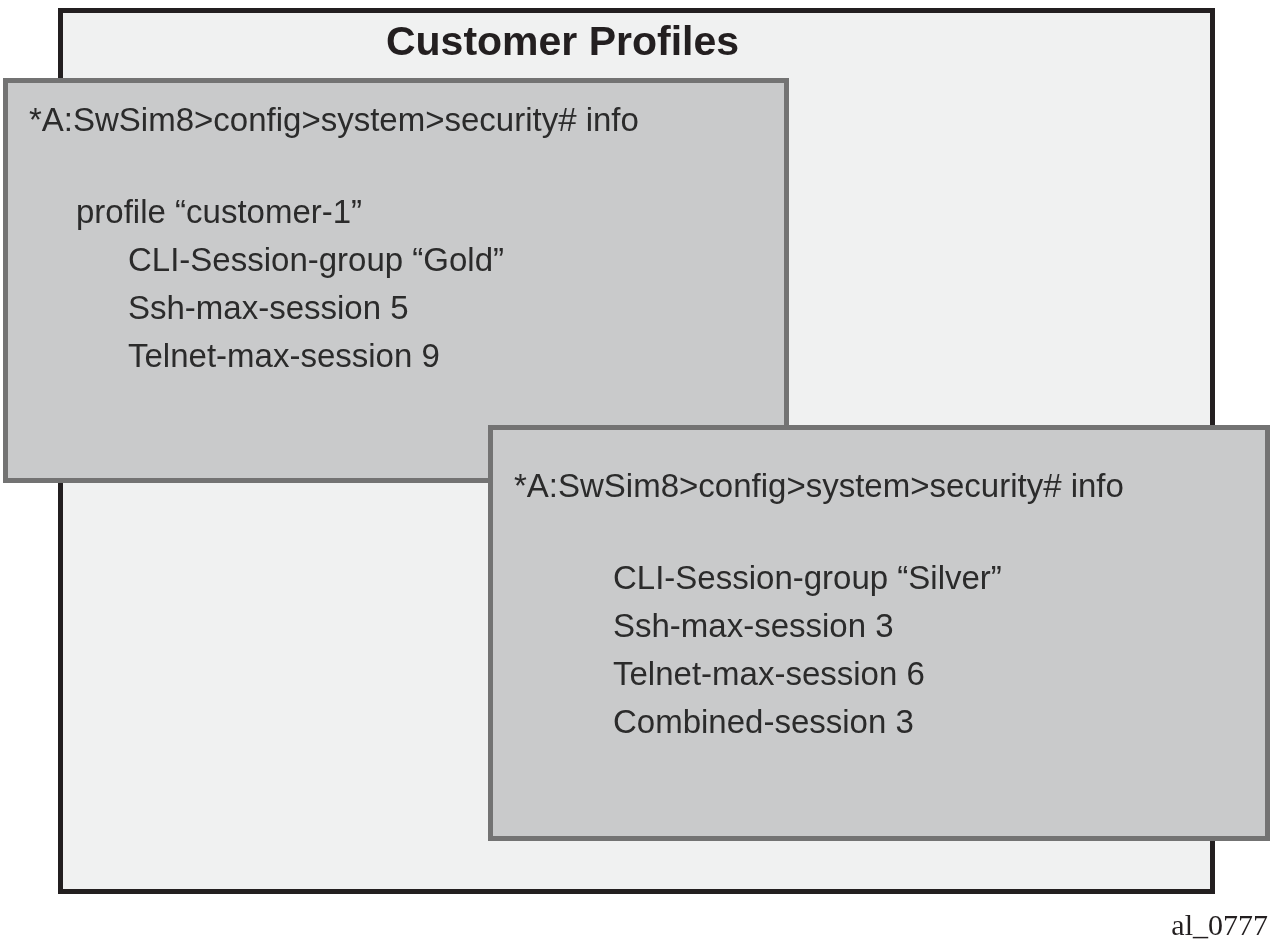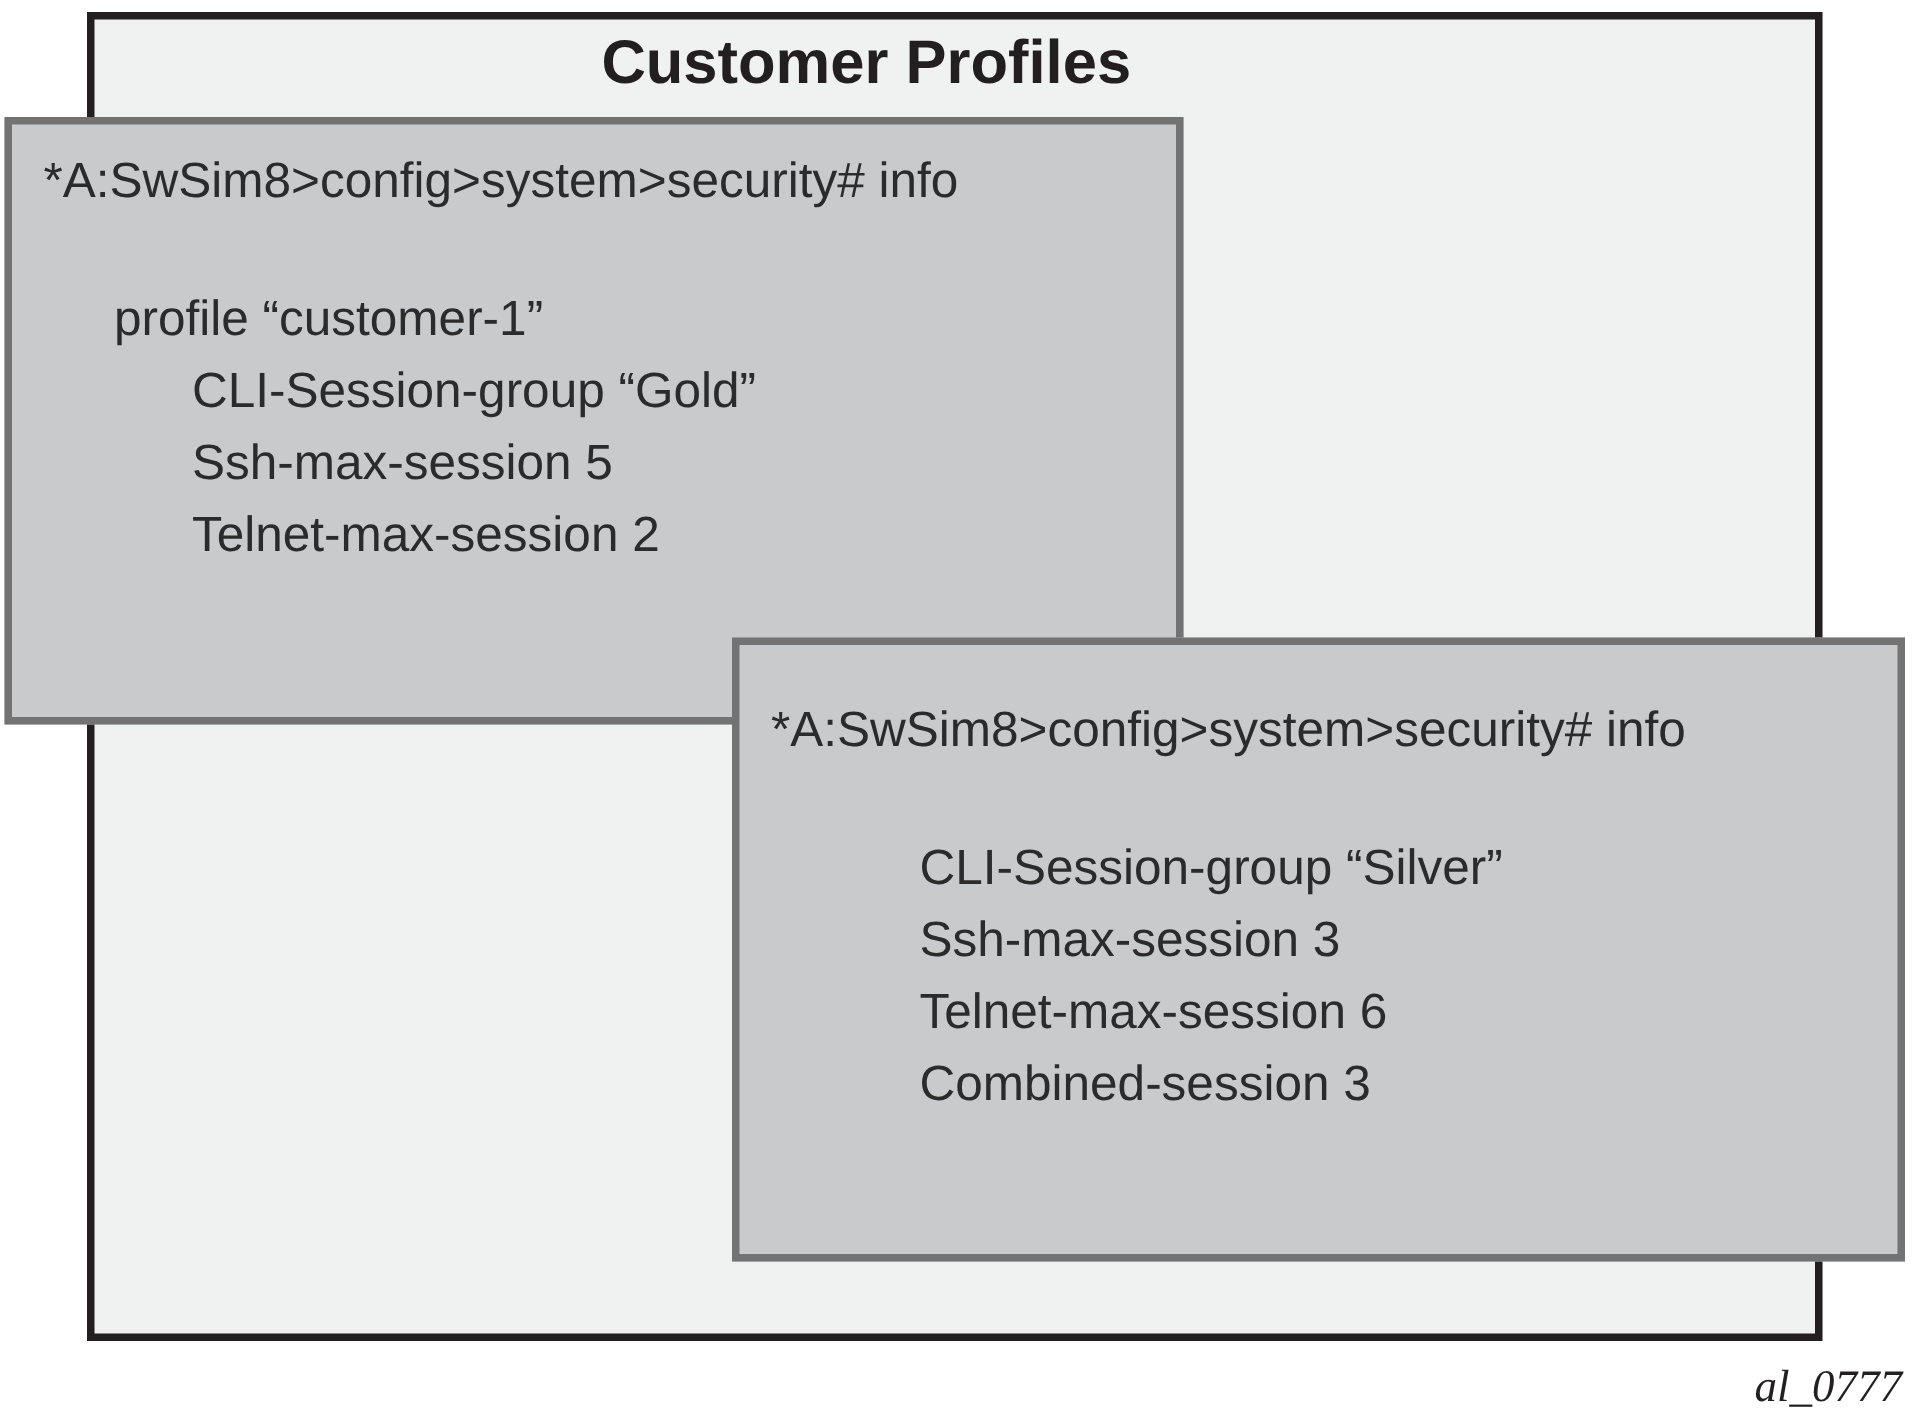--- a/index.html
+++ b/index.html
@@ -22,21 +22,21 @@
     left: 58px;
     top: 8px;
     width: 1157px;
     height: 886px;
     box-sizing: border-box;
     border: 5px solid #231f20;
     background: #f0f1f1;
   }
   .figure-title {
     position: absolute;
-    left: 58px;
+    left: 43px;
     top: 18px;
     width: 1039px;
     text-align: center;
     font-size: 41px;
     font-weight: bold;
     color: #231f20;
     letter-spacing: 0px;
   }
   .panel {
     position: absolute;
@@ -68,40 +68,39 @@
   .code-line.prompt {
     margin-bottom: 44px;
   }
   .code-line.i1 { padding-left: 68px; }
   .code-line.i2 { padding-left: 120px; }
   .figure-id {
     position: absolute;
     right: 8px;
     top: 908px;
     font-family: "Liberation Serif", serif;
-    font-style: italic;
     font-size: 30px;
     color: #231f20;
   }
 </style>
 </head>
 <body>
 
 <div class="canvas">
 
   <div class="outer-frame"></div>
 
   <div class="figure-title">Customer Profiles</div>
 
   <div class="panel panel-1">
     <div class="code-line prompt">*A:SwSim8&gt;config&gt;system&gt;security# info</div>
     <div class="code-line i1">profile “customer-1”</div>
     <div class="code-line i2">CLI-Session-group “Gold”</div>
     <div class="code-line i2">Ssh-max-session 5</div>
-    <div class="code-line i2">Telnet-max-session 2</div>
+    <div class="code-line i2">Telnet-max-session 9</div>
   </div>
 
   <div class="panel panel-2">
     <div class="code-line prompt">*A:SwSim8&gt;config&gt;system&gt;security# info</div>
     <div class="code-line i2">CLI-Session-group “Silver”</div>
     <div class="code-line i2">Ssh-max-session 3</div>
     <div class="code-line i2">Telnet-max-session 6</div>
     <div class="code-line i2">Combined-session 3</div>
   </div>
 

